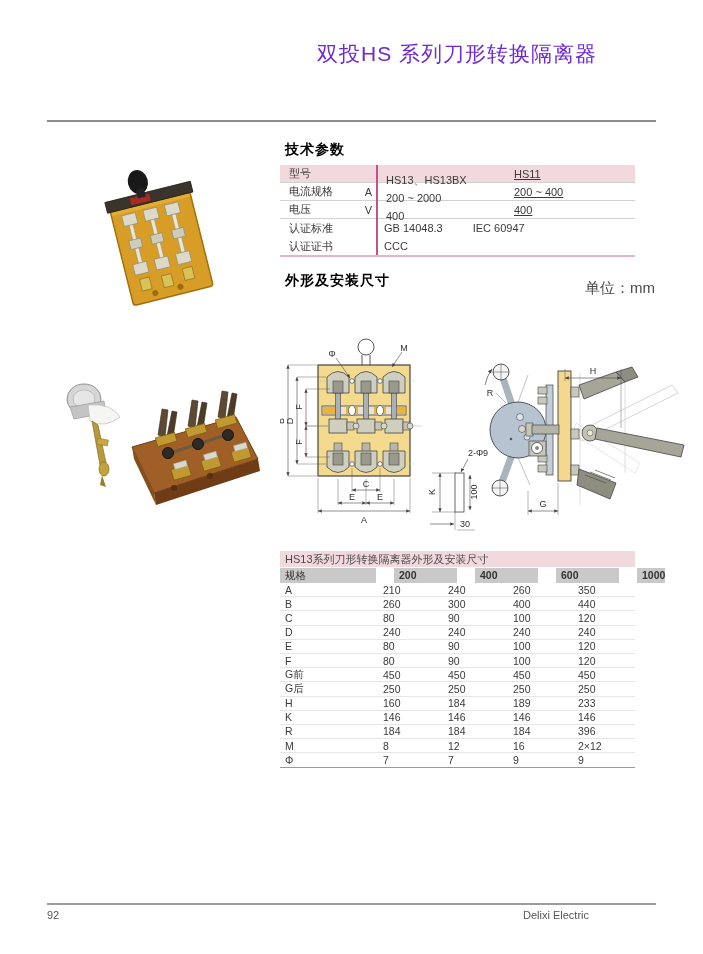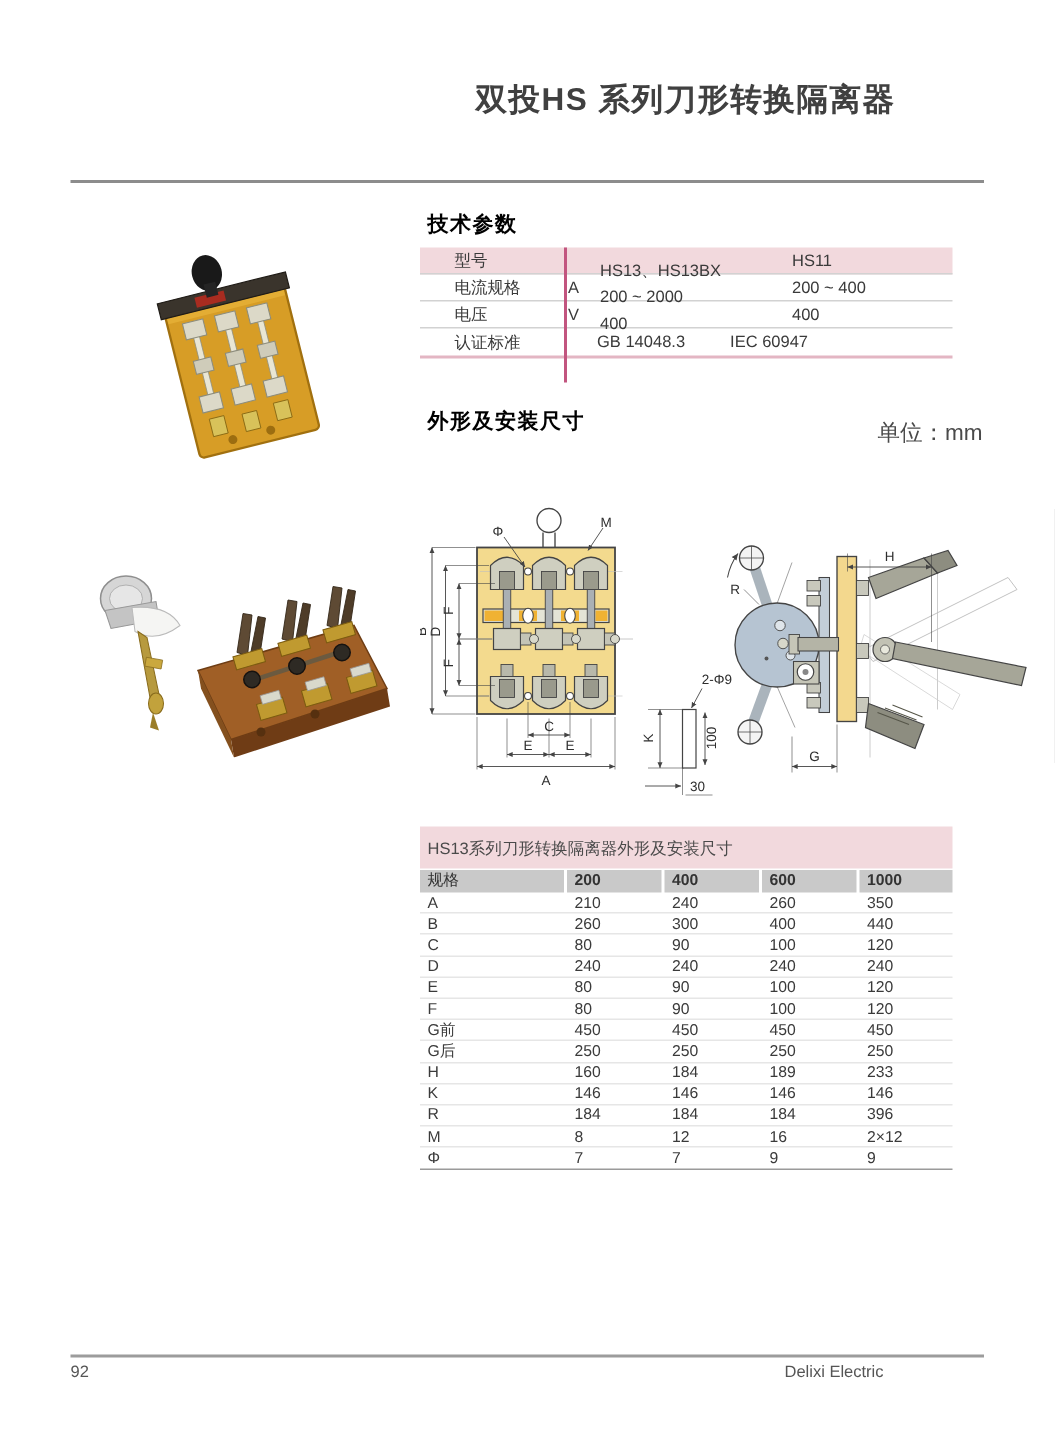--- a/index.html
+++ b/index.html
@@ -1,54 +1,54 @@
 <!DOCTYPE html>
 <html><head>
 <meta charset="utf-8">
 <style>
   html,body{margin:0;padding:0;background:#e8e8e8;}
   .page{position:relative;width:703px;height:954px;background:#ffffff;margin:0 auto;
         font-family:"Liberation Sans","DejaVu Sans",sans-serif;color:#3a3a3a;overflow:hidden;}
 
   
-  .doc-title{position:absolute;left:272px;top:52px;width:370px;text-align:center;
-             font-size:21px;font-weight:bold;color:#404040;letter-spacing:1px;}
+  .doc-title{position:absolute;left:272px;top:40px;width:370px;text-align:center;
+             font-size:21px;font-weight:normal;color:#6d28d9;letter-spacing:1px;}
   .rule-top{position:absolute;left:47px;top:120px;width:609px;height:2px;background:#8c8c8c;}
 
   
   .photo{position:absolute;}
   .photo svg{display:block;}
 
   
   .sec-title{position:absolute;font-size:14px;font-weight:bold;color:#000000;letter-spacing:1px;}
   .unit-note{position:absolute;left:555px;top:279px;width:100px;text-align:right;font-size:15px;color:#4a4a4a;}
   .bullet-note{position:absolute;left:285px;top:310px;font-size:11px;color:#333;}
   .bullet-note .sq{font-size:9px;margin-right:2px;color:#111;}
 
   
   .tt{position:absolute;left:280px;top:165px;width:355px;border-bottom:2px solid #e3b6c3;}
   .tt-vline{position:absolute;left:96px;top:0;width:2px;height:90px;background:#c2557f;z-index:2;}
   .tt-row{position:relative;height:18px;display:flex;align-items:center;font-size:11px;color:#3a3a3a;box-sizing:border-box;}
   .tt-row.b{border-bottom:1px solid #d2d2d2;}
   .tt-head{background:#f2d9dd;}
-  .tt-label{padding-left:23px;width:52px;}
+  .tt-label{padding-left:9px;width:52px;}
   .tt-unit{width:31px;text-align:right;padding-right:8px;}
   .tt-v1{width:124px;padding-left:6px;margin-top:13px;}
-  .tt-v2{padding-left:4px;}
+  .tt-v2{padding-left:4px;text-decoration:underline;}
   .tt-span{padding-left:4px;}
   .tt-span .gap{margin-left:30px;}
 
   
   .drawing{position:absolute;left:280px;top:333px;width:415px;height:212px;}
   .drawing text{font-family:"Liberation Sans","DejaVu Sans",sans-serif;font-size:9px;fill:#2e2e2e;}
 
   
   .dt{position:absolute;left:280px;top:551px;width:355px;border-bottom:1px solid #9a9a9a;}
-  .dt-title{height:28px;background:#f2d9dd;font-size:11px;color:#4a4a4a;display:flex;align-items:center;padding-left:5px;box-sizing:border-box;}
-  .dt-head{display:grid;grid-template-columns:96px 63px 63px 63px 1fr;column-gap:2px;margin-top:1px;}
+  .dt-title{height:16px;background:#f2d9dd;font-size:11px;color:#4a4a4a;display:flex;align-items:center;padding-left:5px;box-sizing:border-box;}
+  .dt-head{display:grid;grid-template-columns:96px 63px 63px 63px 1fr;column-gap:18px;margin-top:1px;}
   .dt-hc{background:#c9c9c9;height:15px;line-height:15px;padding-left:5px;font-size:10.5px;color:#333;}
   .dt-n{font-weight:bold;}
   .dt-row{display:grid;grid-template-columns:98px 65px 65px 65px 1fr;align-items:center;
           height:14.2px;border-bottom:1px solid #e6e6e6;font-size:10.5px;color:#3a3a3a;box-sizing:border-box;}
   .dt-row:last-child{border-bottom:none;}
   .dt-c{padding-left:5px;white-space:nowrap;}
 
   
   .rule-bottom{position:absolute;left:47px;top:903px;width:609px;height:2px;background:#9c9c9c;}
   .footer-page{position:absolute;left:47px;top:909px;font-size:11px;color:#555;}
@@ -151,20 +151,25 @@
       <span class="tt-label">电压</span>
       <span class="tt-unit">V</span>
       <span class="tt-v1">400</span>
       <span class="tt-v2">400</span>
     </div>
     <div class="tt-row">
       <span class="tt-label">认证标准</span>
       <span class="tt-unit"></span>
       <span class="tt-span"><span>GB 14048.3</span><span class="gap">IEC 60947</span></span>
     </div>
+    <div class="tt-row">
+      <span class="tt-label">认证证书</span>
+      <span class="tt-unit"></span>
+      <span class="tt-span">CCC</span>
+    </div>
   </div>
 
   <div class="sec-title" style="left:285px;top:272px;">外形及安装尺寸</div>
   <div class="unit-note">单位：mm</div>
 
   <div class="drawing">
     <svg width="415" height="212" viewBox="0 0 415 212">
       <defs>
         <marker id="arw" viewBox="0 0 10 10" refX="9" refY="5" markerWidth="7" markerHeight="7" orient="auto-start-reverse">
           <path d="M0 1 L9 5 L0 9 z" fill="#444444"></path>

